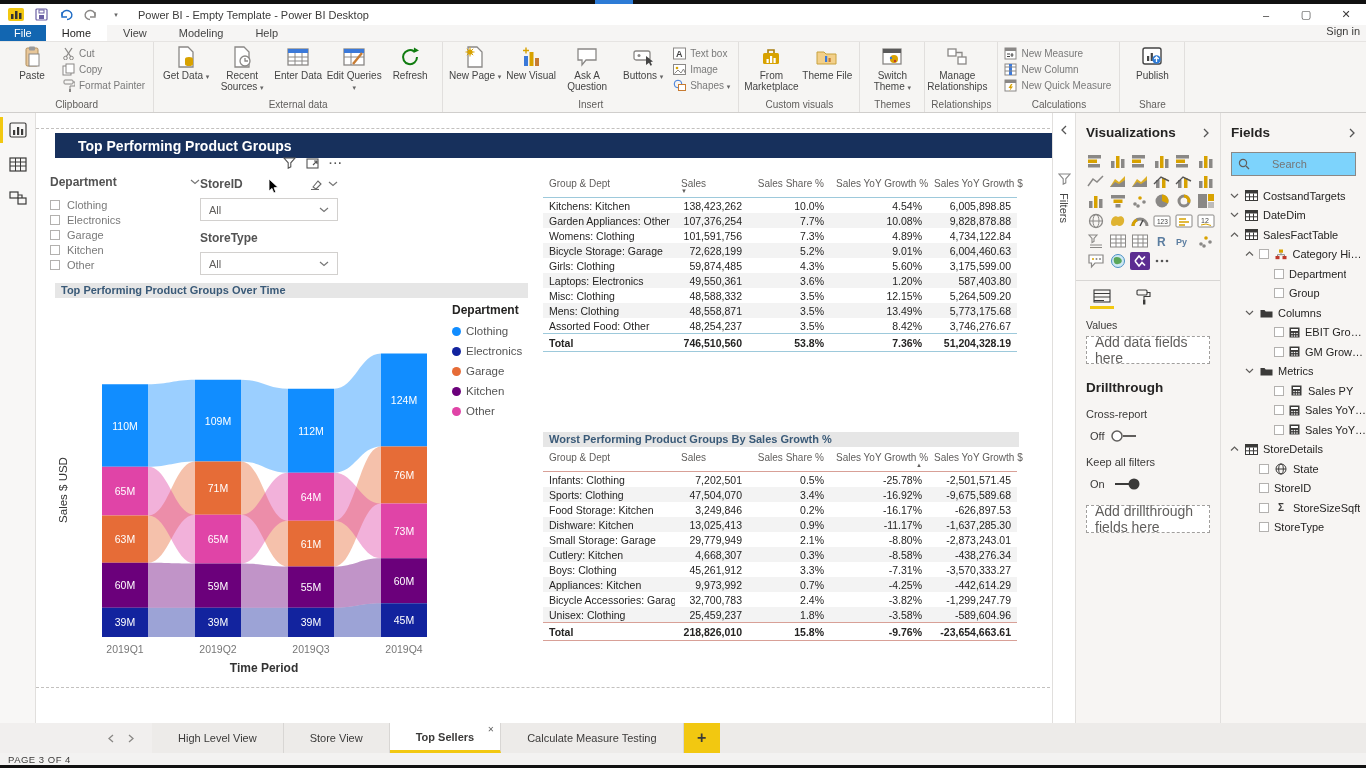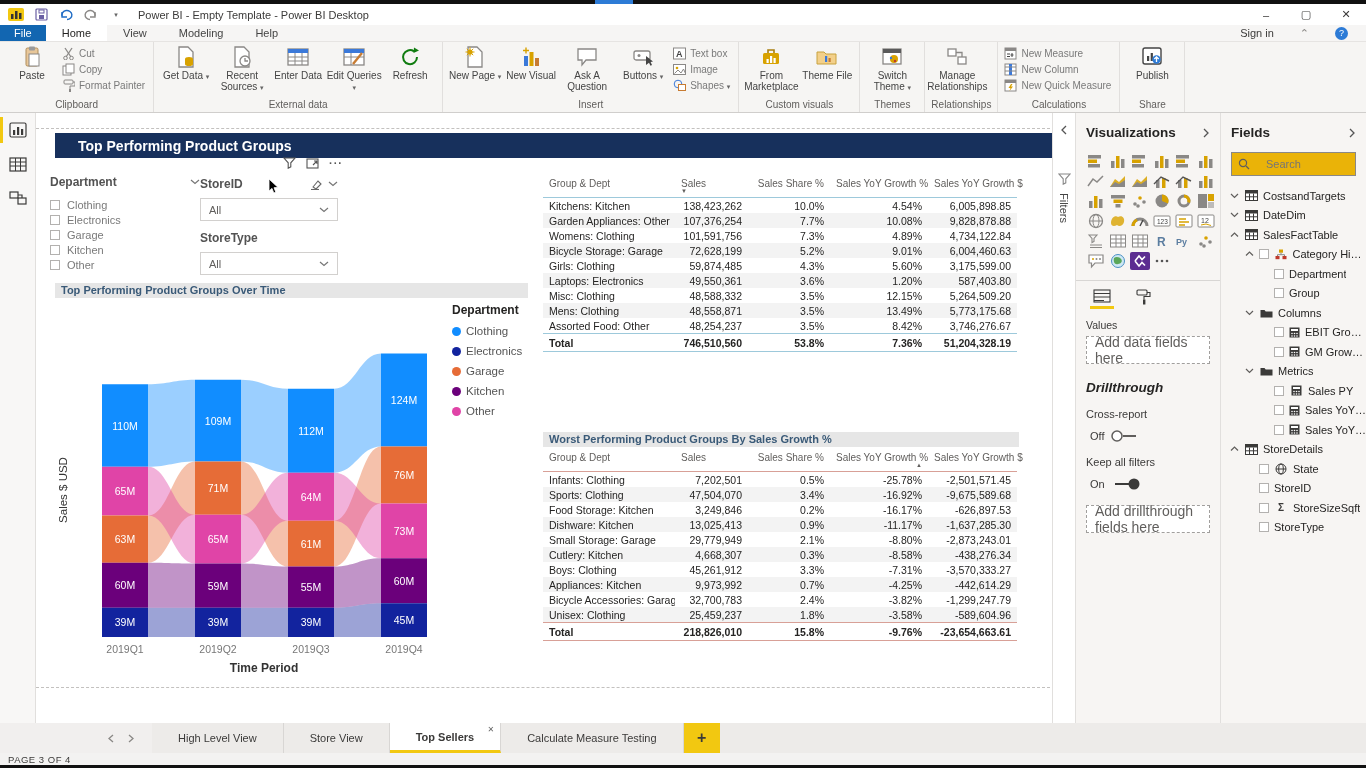--- a/index.html
+++ b/index.html
@@ -17,21 +17,21 @@
   .qat .ic { width:16px; height:14px; display:inline-flex; align-items:center; justify-content:center; }
   .win-title { margin-left:14px; font-size:11px; color:#3b3a39; }
   .winbtns { position:absolute; right:0; top:0; height:21px; display:flex; }
   .winbtn { width:40px; height:21px; display:flex; align-items:center; justify-content:center; color:#3b3a39; font-size:11px; }
 
   
   .menubar { position:absolute; left:0; top:25px; width:1366px; height:17px; background:#f6f5f4; display:flex; align-items:stretch; border-bottom:1px solid #e6e4e2; }
   .file-tab { background:#1266b1; color:#fff; padding:0 14px; display:flex; align-items:center; font-size:11px; }
   .menu-tab { padding:0 16px; display:flex; align-items:center; color:#444; font-size:11px; }
   .menu-tab.active { background:#fff; color:#252423; }
-  .menubar-right { margin-left:auto; display:flex; align-items:center; gap:26px; padding-right:18px; color:#3b3a39; }
+  .menubar-right { margin-left:auto; display:flex; align-items:center; gap:10px; padding-right:6px; color:#3b3a39;flex-direction:column; }
   .help-circle { width:13px; height:13px; border-radius:50%; background:#2d7bd6; color:#fff; font-size:9px; display:flex; align-items:center; justify-content:center; }
 
   
   .ribbon { position:absolute; left:0; top:42px; width:1366px; height:71px; background:#f6f5f3; border-bottom:1px solid #d0cecc; display:flex; }
   .rb-group { display:flex; flex-direction:column; border-right:1px solid #e1dfdd; padding:2px 4px 0 4px; }
   .rb-row { display:flex; align-items:flex-start; flex:1; }
   .rb-big { width:56px; display:flex; flex-direction:column; align-items:center; text-align:center; padding-top:2px; }
   .rb-big .lbl { font-size:10px; color:#444; line-height:1.12; margin-top:2px; }
   .rb-stack { display:flex; flex-direction:column; justify-content:flex-start; gap:3px; padding:3px 4px 0 2px; }
   .rb-small { display:flex; align-items:center; gap:4px; font-size:10px; color:#7a7a7a; white-space:nowrap; }
@@ -98,25 +98,25 @@
   .pane-head .chev { margin-left:auto; color:#555; }
   .viz-grid { display:grid; grid-template-columns:repeat(6,20px); gap:2px; padding:12px 0 0 10px; }
   .viz-cell { width:20px; height:18px; display:flex; align-items:center; justify-content:center; }
   .viz-cell.sel { background:#5c2d91; border-radius:2px; }
   .pane-divider { border-top:1px solid #d8d6d4; margin:10px 0 0 0; }
   .ff-tabs { display:flex; gap:22px; padding:8px 0 0 14px; }
   .ff-tab { display:flex; flex-direction:column; align-items:center; }
   .ff-underline { width:24px; height:3px; background:#f2c811; margin-top:3px; }
   .well-label { font-size:10.5px; color:#3b3a39; padding:10px 0 0 10px; }
   .well { margin:5px 10px 0 10px; height:28px; border:1px dashed #a19f9d; background:#fff; display:flex; align-items:center; padding-left:8px; font-size:14px; color:#605e5c; }
-  .dt-head { font-size:13.5px; font-weight:bold; color:#252423; padding:16px 0 0 10px;font-style:italic; }
+  .dt-head { font-size:13.5px; font-weight:bold; color:#252423; padding:16px 0 0 10px; }
   .dt-sub { font-size:11px; color:#3b3a39; padding:13px 0 0 10px; }
   .toggle-row { display:flex; align-items:center; gap:6px; padding:9px 0 0 14px; font-size:11px; color:#3b3a39; }
 
-  .search-box { margin:12px 10px 0 10px; height:24px; background:#eab308; border:1px solid #8a8886; display:flex; align-items:center; padding:0 6px; gap:16px; }
+  .search-box { margin:12px 10px 0 10px; height:24px; background:#7dd3fc; border:1px solid #8a8886; display:flex; align-items:center; padding:0 6px; gap:22px; }
   .search-box input { border:none; outline:none; width:100px; font-size:11px; color:#3b3a39; font-family:inherit; background:transparent; }
   .tree { padding:10px 0 0 0; }
   .tree-row { display:flex; align-items:center; height:19.5px; font-size:11px; color:#252423; gap:5px; }
   .tree-row .exp { width:10px; display:flex; justify-content:center; flex:0 0 auto; }
   .tree-row .lab { white-space:nowrap; overflow:hidden; text-overflow:ellipsis; }
 
   
   .tabbar { position:absolute; left:0; top:723px; width:1366px; height:30px; background:#edebe9; display:flex; align-items:stretch; }
   .tab-navs { display:flex; align-items:center; gap:14px; padding:0 18px 0 108px; color:#8a8886; background:#f1efee; }
   .ptab { display:flex; align-items:center; padding:0 26px; font-size:11px; color:#3b3a39; border-right:1px solid #d8d6d4; position:relative; background:#edebe9; }

